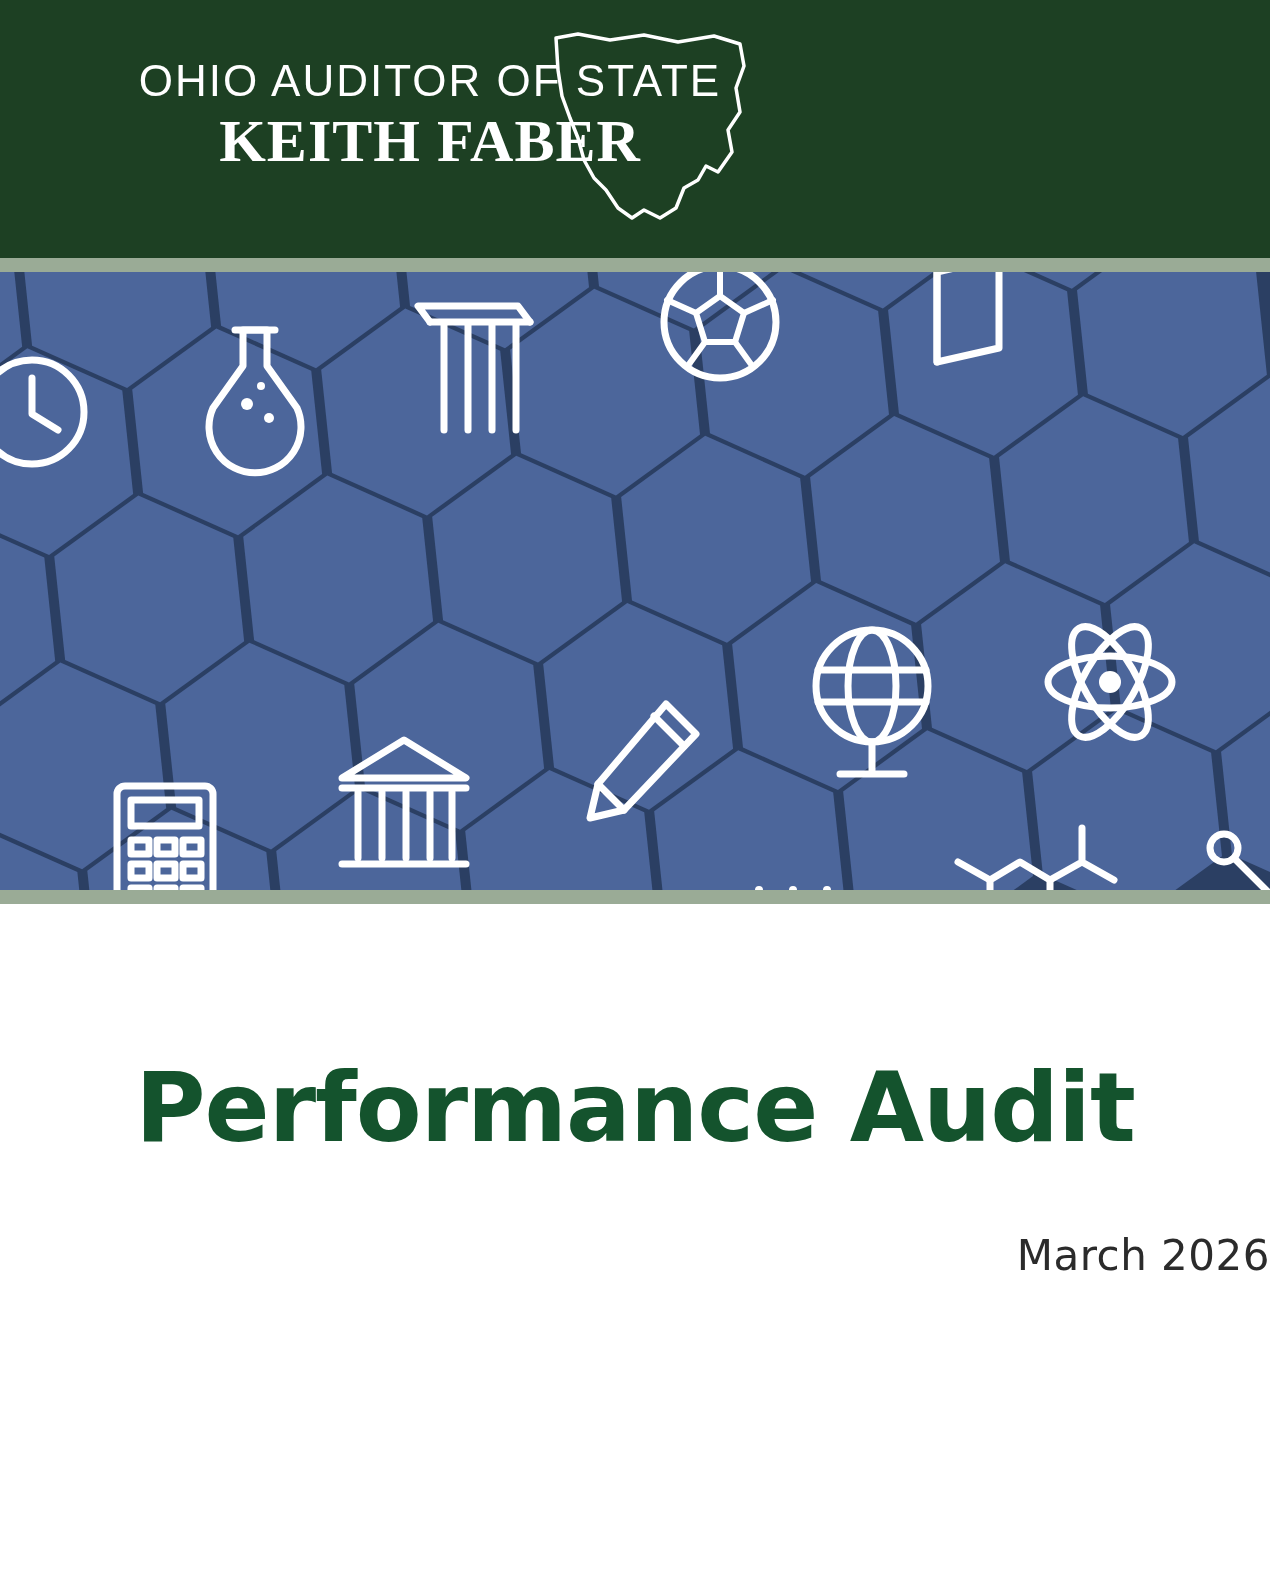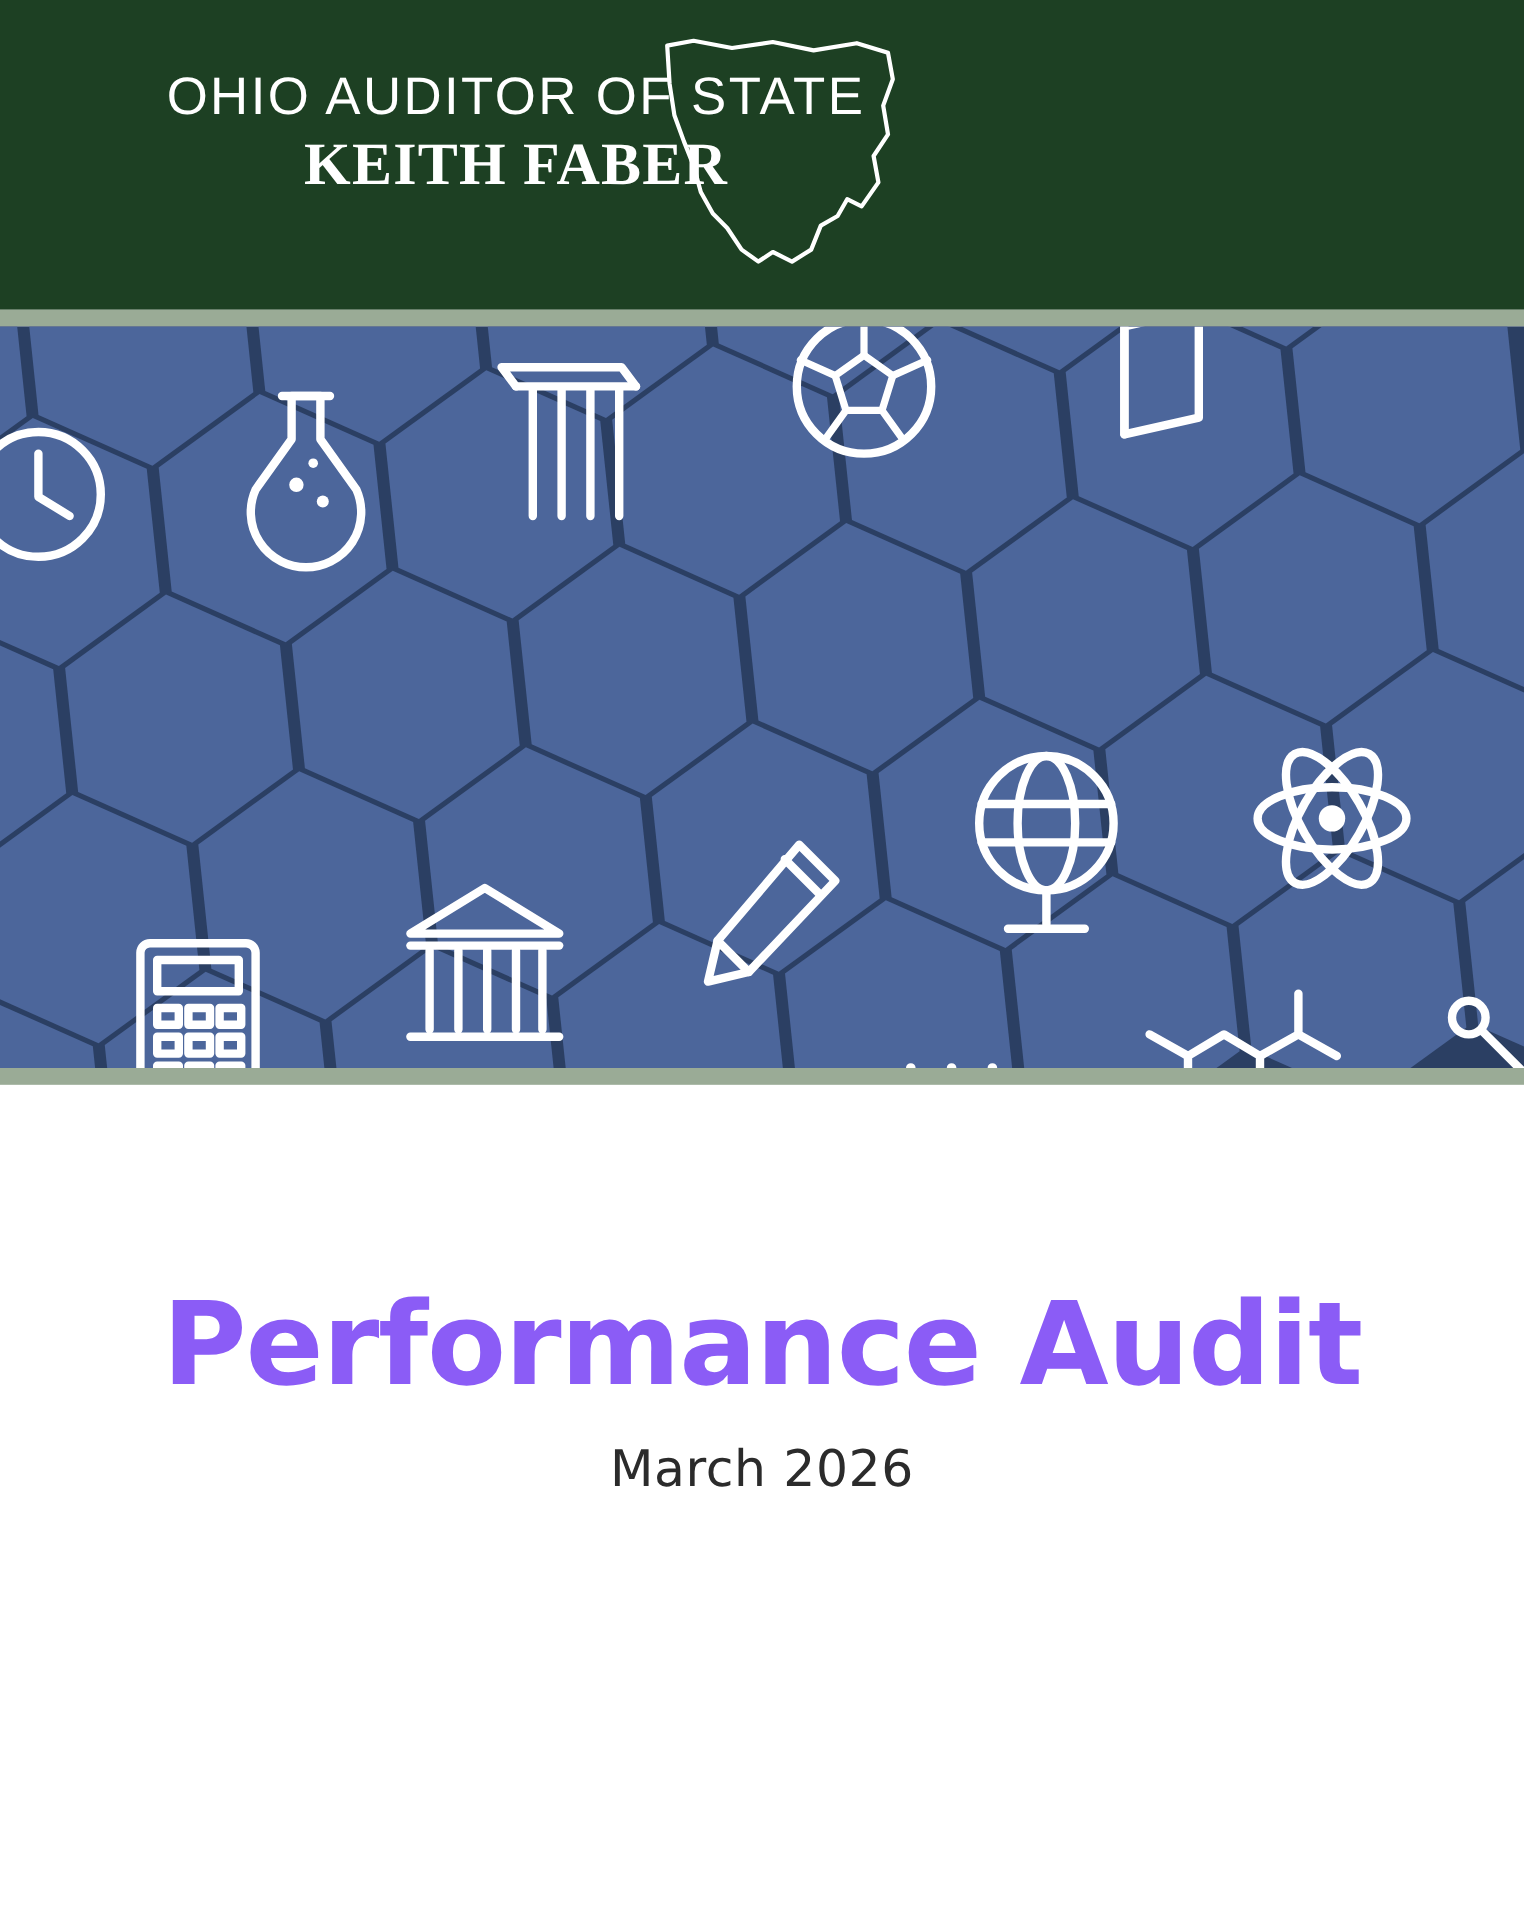--- a/index.html
+++ b/index.html
@@ -41,21 +41,21 @@
   .logo-line1 {
     font-family: "Liberation Sans", sans-serif;
     font-size: 44px;
     letter-spacing: 2px;
     font-weight: 400;
     line-height: 1.05;
     white-space: nowrap;
   }
   .logo-line2 {
     font-family: "Liberation Serif", serif;
-    font-size: 50px;
+    font-size: 60px;
     font-weight: 700;
     letter-spacing: 1px;
     line-height: 1.05;
     margin-top: 6px;
     white-space: nowrap;
   }
   .ohio-outline {
     position: absolute;
     left: 548px;
     top: 26px;
@@ -97,32 +97,33 @@
     font-size: 52px;
     font-weight: 300;
     color: #2b2b2b;
     line-height: 1.25;
     letter-spacing: 0.5px;
   }
   .audit-title {
     font-family: "DejaVu Sans", sans-serif;
     font-size: 96px;
     font-weight: 700;
-    color: #8b5cf6;
+    color: #14532d;
     letter-spacing: -1px;
-    margin-top: 60px;
+    margin-top: 48px;
     line-height: 1.05;
   }
   .audit-date {
     font-family: "DejaVu Sans", sans-serif;
     font-size: 42px;
     font-weight: 400;
     color: #2b2b2b;
-    margin-top: 28px;
+    margin-top: 72px;
     letter-spacing: 0.5px;
+    text-align: right;
   }
 </style>
 </head>
 <body>
 
 <div class="header-band">
   <div class="logo-wrap">
     <svg class="ohio-outline" viewBox="0 0 210 205">
       <path d="M8 12 L30 8 L62 14 L96 9 L130 16 L166 10 L192 18 L196 40 L188 62 L192 86
                L180 104 L184 126 L170 146 L158 140 L150 154 L136 162 L128 182 L112 192

